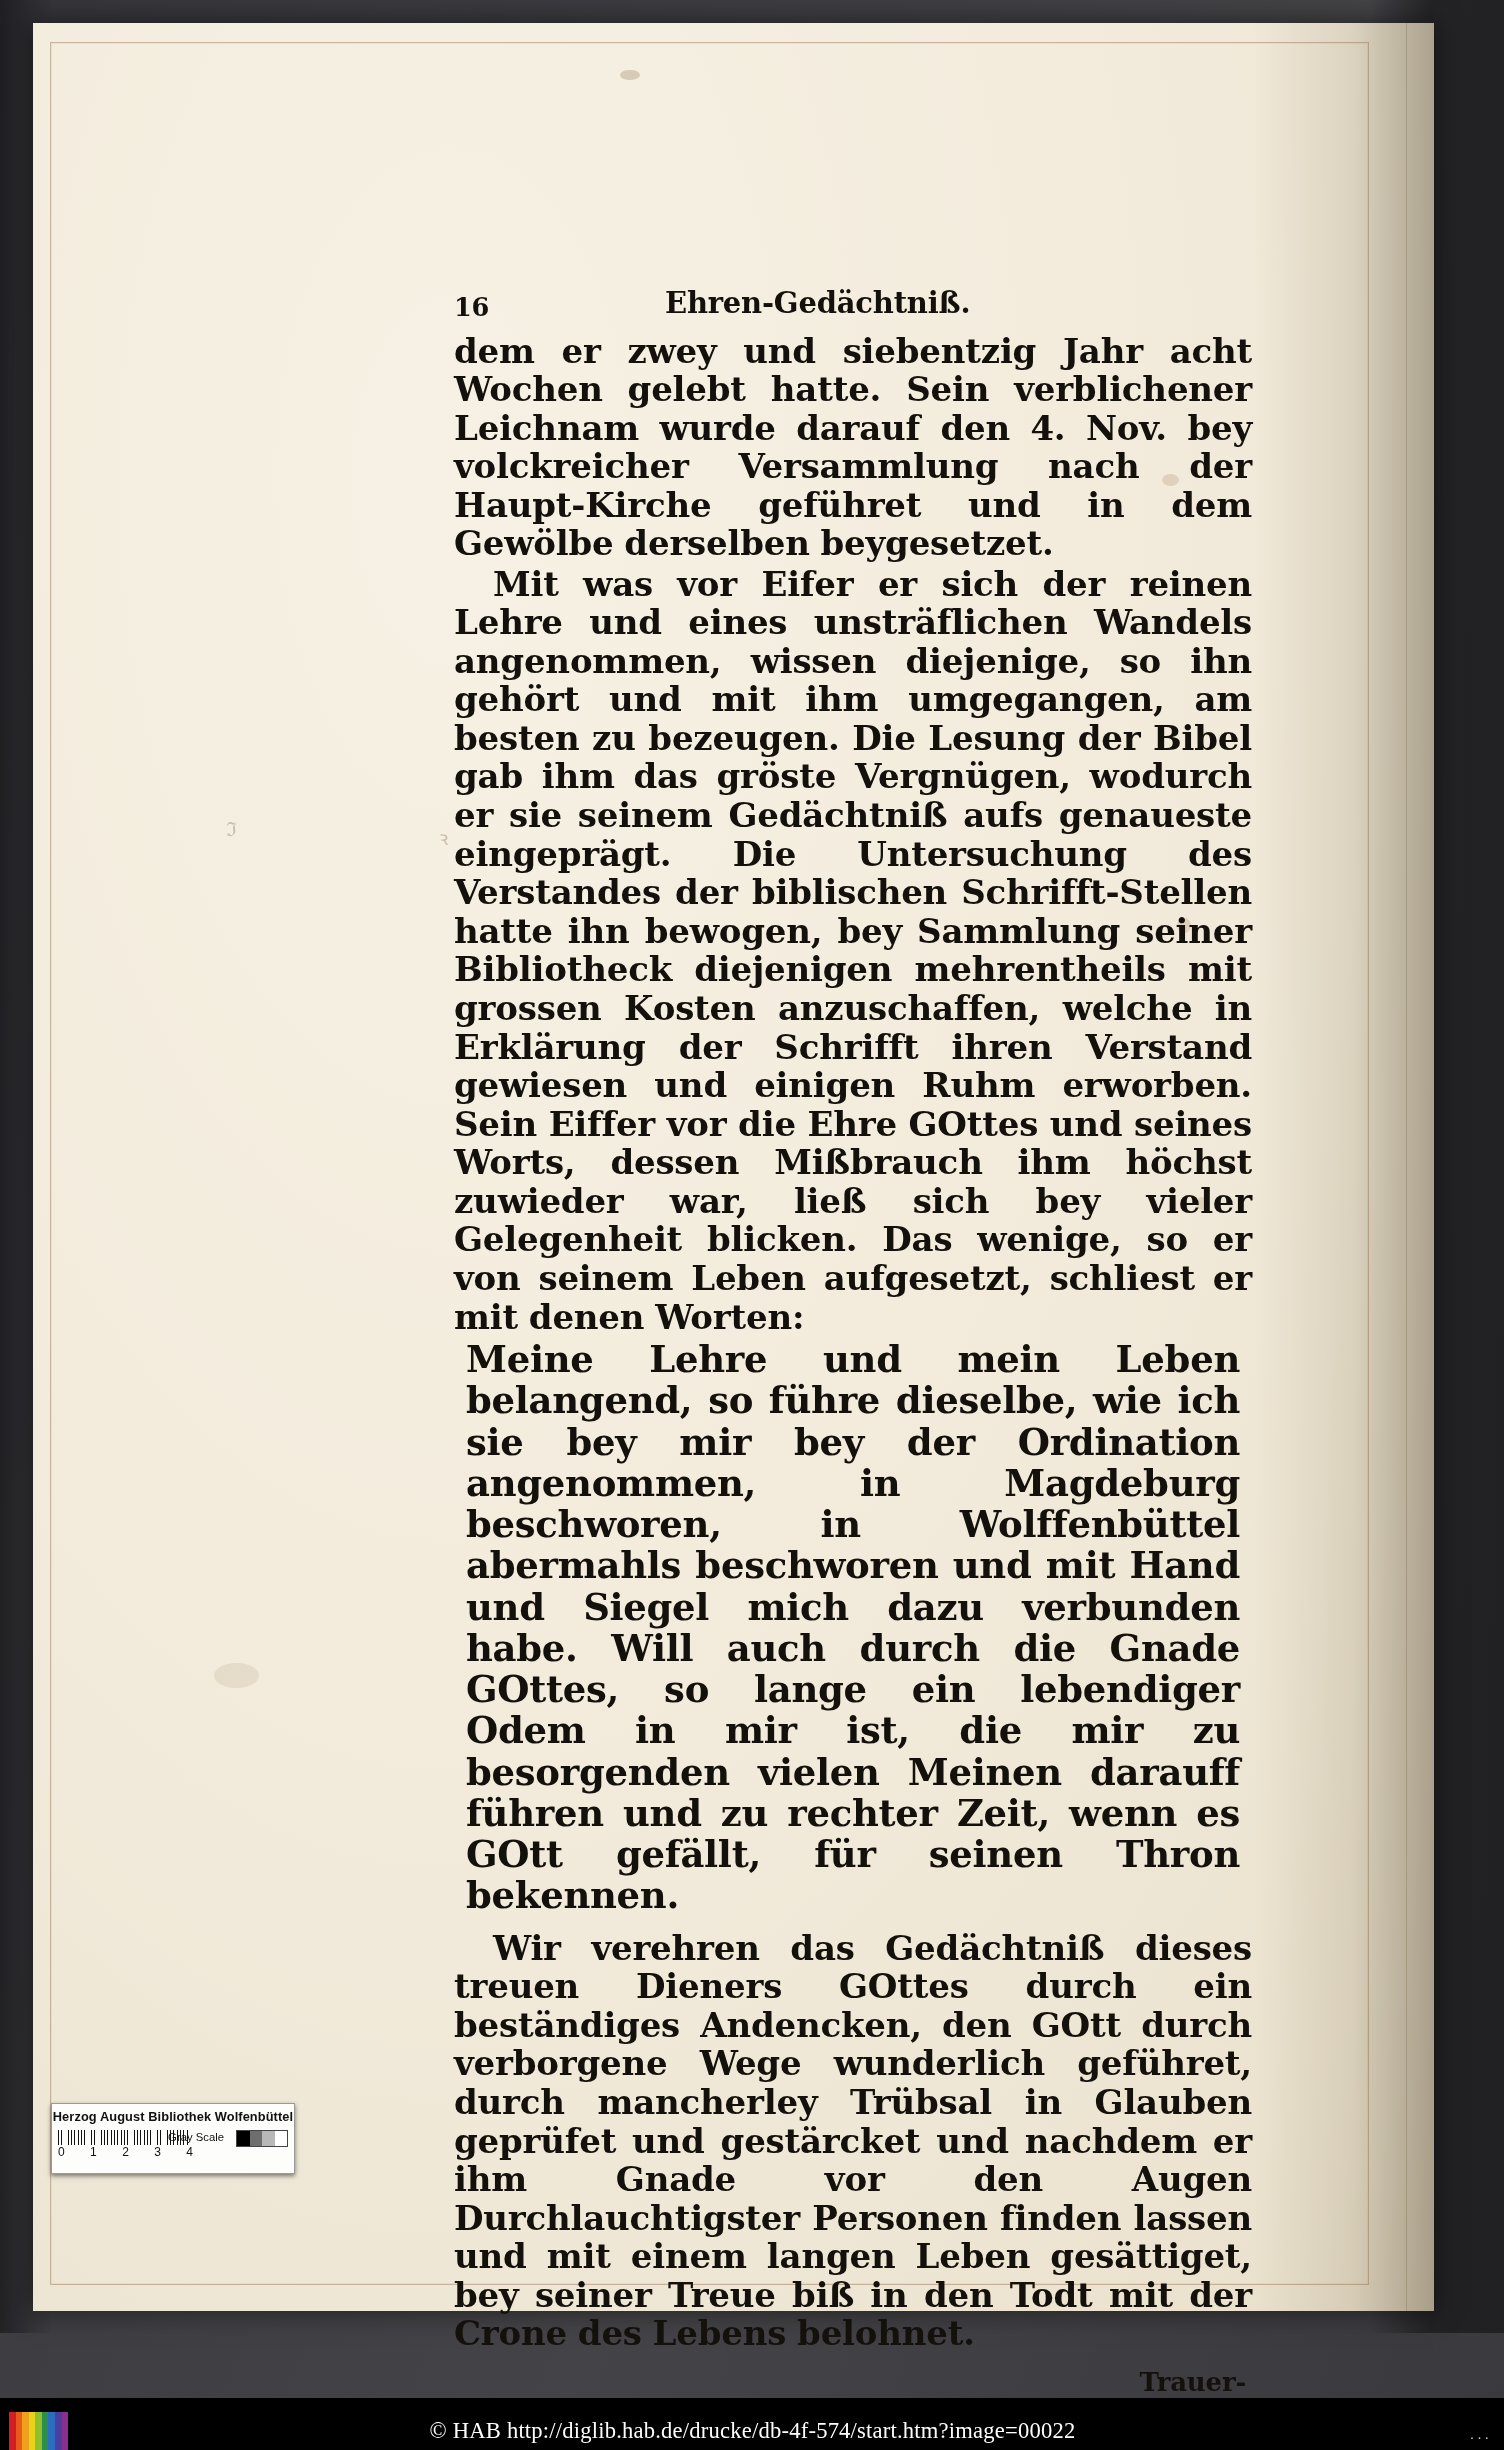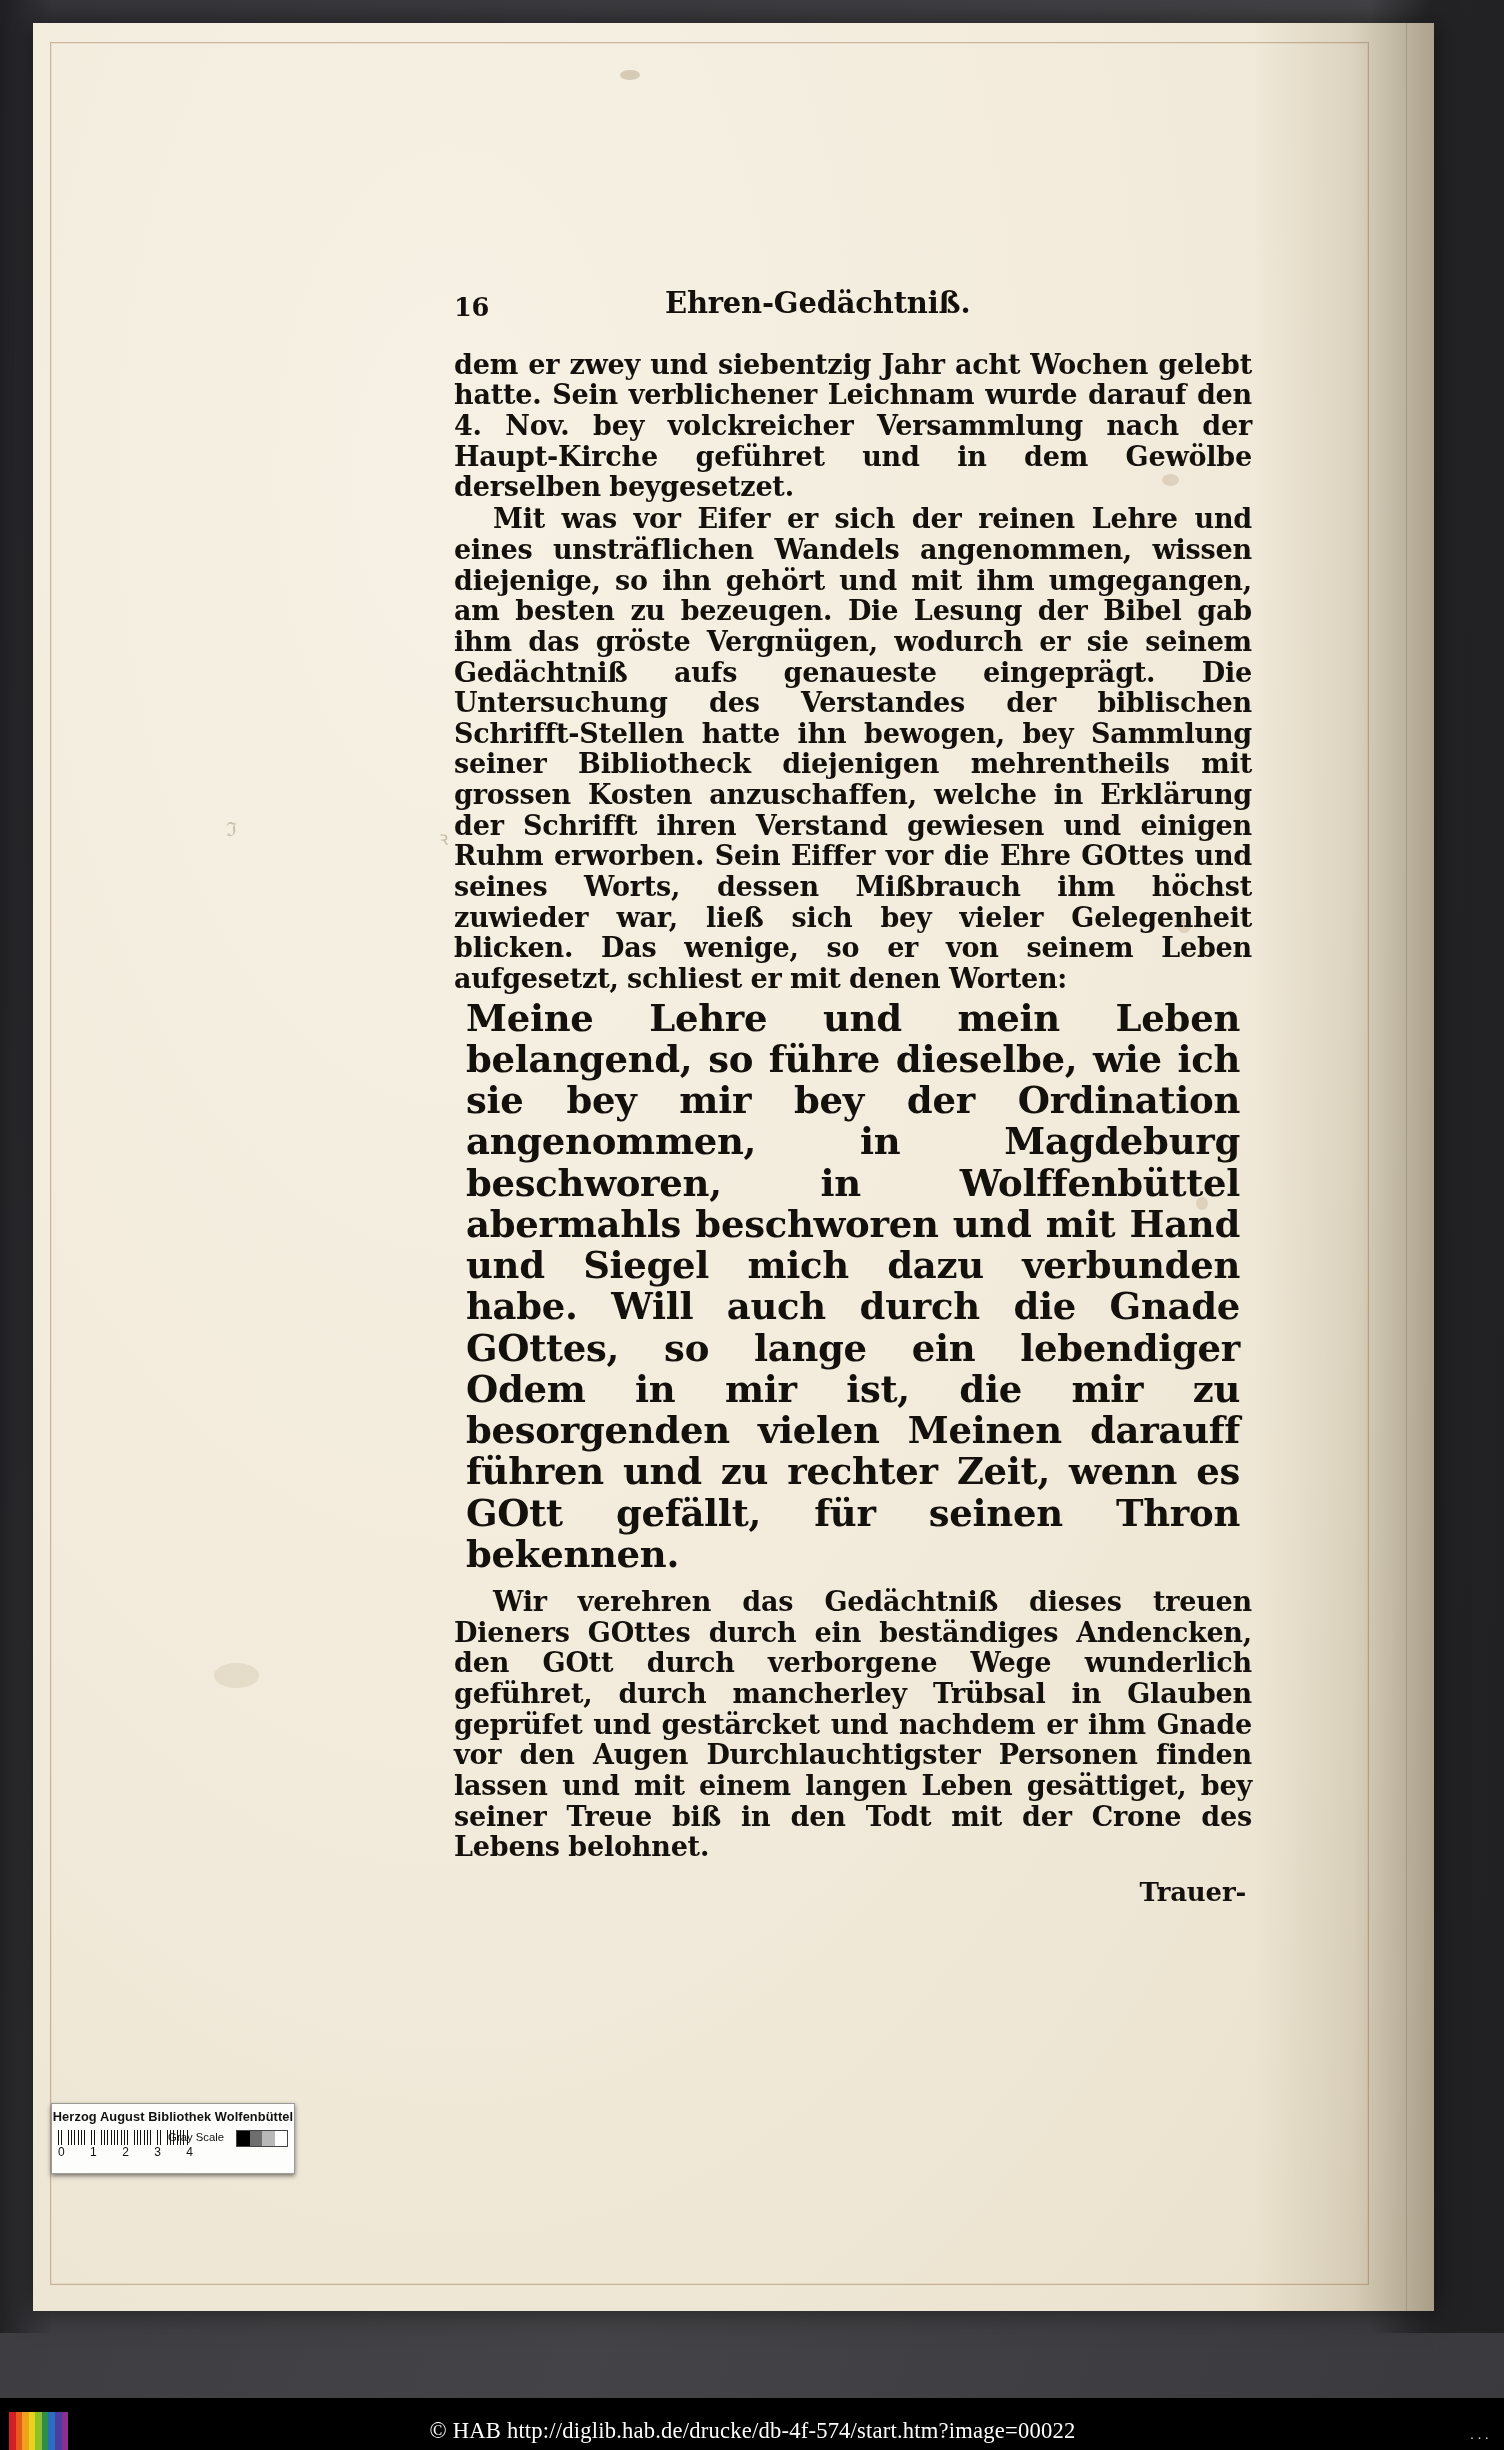--- a/index.html
+++ b/index.html
@@ -93,21 +93,21 @@
     position: absolute;
     left: 421px;
     top: 263px;
     width: 798px;
     color: #14110c;
   }
 
   .running-head {
     position: relative;
     height: 39px;
-    margin-bottom: 25px;
+    margin-bottom: 7px;
   }
   .folio-number {
     position: absolute;
     left: 0;
     top: 6px;
     font-size: 25.6px;
     letter-spacing: 0.4px;
   }
   .head-title {
     position: absolute;
@@ -118,21 +118,21 @@
   }
 
   .fraktur {
     font-family: "DejaVu Serif", "Liberation Serif", serif;
     font-weight: 600;
     letter-spacing: -0.2px;
   }
 
   p.body-par {
     margin: 0;
-    font-size: 27px;
+    font-size: 34px;
     line-height: 1.135;
     text-align: justify;
     text-justify: inter-word;
     word-spacing: -0.8px;
   }
   p.indent::first-line {
     
   }
   p.indent {
     text-indent: 39px;

